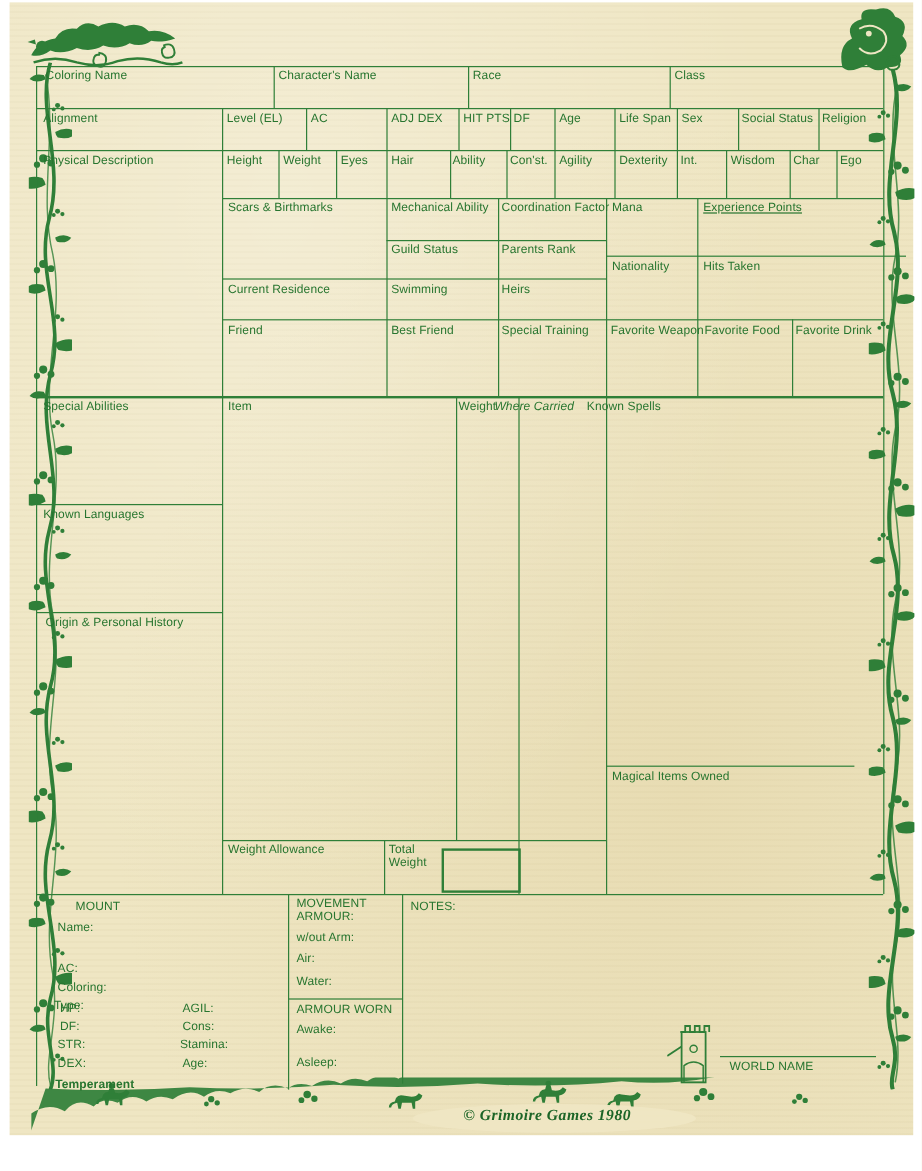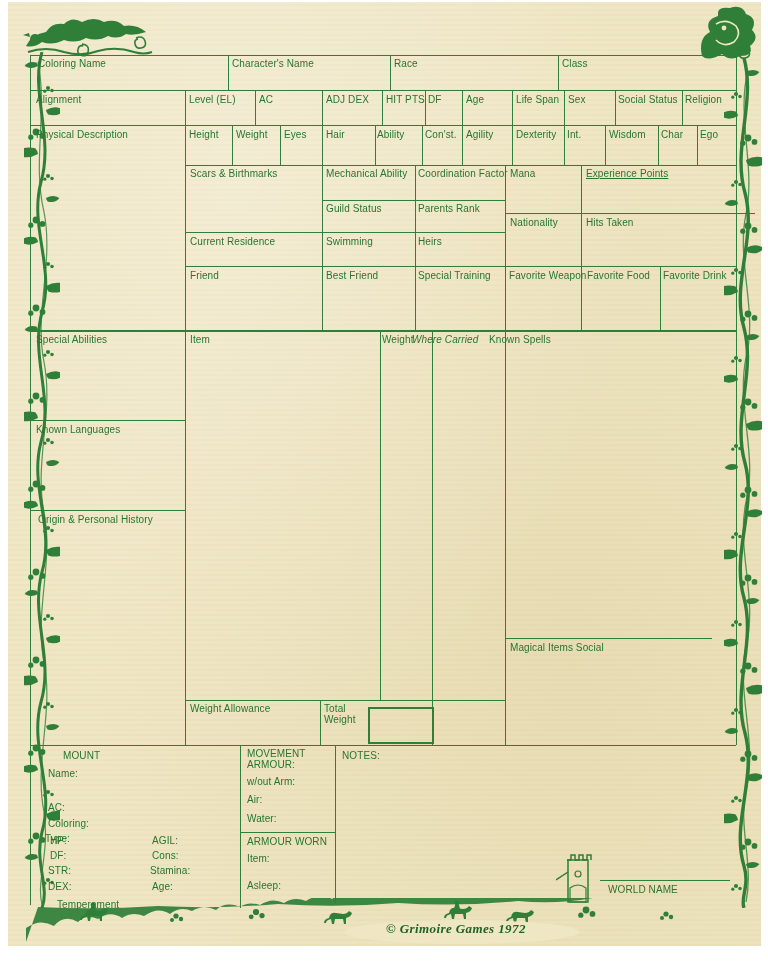--- a/index.html
+++ b/index.html
@@ -170,21 +170,21 @@
   <svg class="dec" style="left:556px;top:844px" width="42" height="60" viewBox="0 0 42 60">
     <path d="M11 16 h4 v-5 h4 v5 h4 v-5 h4 v5 h4 v-5 h4 v5" fill="none" stroke="#2f7f38" stroke-width="1.5"></path>
     <rect x="12" y="16" width="20" height="42" fill="none" stroke="#2f7f38" stroke-width="1.5"></rect>
     <circle cx="22" cy="30" r="3" fill="none" stroke="#2f7f38" stroke-width="1.2"></circle>
     <path d="M14 44 q8 -6 16 0 l0 14 -16 0 z" fill="none" stroke="#2f7f38" stroke-width="1.2"></path>
     <path d="M0 36 L12 28" stroke="#2f7f38" stroke-width="1.5"></path>
   </svg>
 
   <div class="twbox"></div>
 
-  <div class="copyright">© Grimoire Games 1972</div>
+  <div class="copyright">© Grimoire Games 1980</div>
 <div class="hl" style="top: 55px; left: 30px; width: 706px; height: 1px;"></div>
     <div class="hl" style="top: 90px; left: 30px; width: 706px; height: 1px;"></div>
     <div class="hl" style="top: 125px; left: 30px; width: 706px; height: 1px;"></div>
     <div class="hl" style="top: 165px; left: 185px; width: 551px; height: 1px;"></div>
     <div class="hl" style="top: 200px; left: 322px; width: 183px; height: 1px;"></div>
     <div class="hl" style="top: 213px; left: 505px; width: 250px; height: 1px;"></div>
     <div class="hl" style="top: 232px; left: 185px; width: 320px; height: 1px;"></div>
     <div class="hl" style="top: 266px; left: 185px; width: 551px; height: 1px;"></div>
     <div class="hl" style="top: 330px; left: 30px; width: 706px; height: 2px;"></div>
     <div class="hl" style="top: 420px; left: 30px; width: 155px; height: 1px;"></div>
@@ -271,45 +271,45 @@
     <span class="lbl" style="left: 509px; top: 270px;">Favorite Weapon</span>
     <span class="lbl" style="left: 587px; top: 270px;">Favorite Food</span>
     <span class="lbl" style="left: 663px; top: 270px;">Favorite Drink</span>
     <span class="lbl" style="left: 36px; top: 334px;">Special Abilities</span>
     <span class="lbl" style="left: 190px; top: 334px;">Item</span>
     <span class="lbl" style="left: 382px; top: 334px;">Weight</span>
     <span class="lbl" style="left: 412px; top: 334px; font-style: italic;">Where Carried</span>
     <span class="lbl" style="left: 489px; top: 334px;">Known Spells</span>
     <span class="lbl" style="left: 36px; top: 424px;">Known Languages</span>
     <span class="lbl" style="left: 38px; top: 514px;">Origin &amp; Personal History</span>
-    <span class="lbl" style="left: 510px; top: 642px;">Magical Items Social</span>
+    <span class="lbl" style="left: 510px; top: 642px;">Magical Items Owned</span>
     <span class="lbl" style="left: 190px; top: 703px;">Weight Allowance</span>
     <span class="lbl" style="left: 324px; top: 703px;">Total</span>
     <span class="lbl" style="left: 324px; top: 714px;">Weight</span>
     <span class="lbl" style="left: 63px; top: 750px;">MOUNT</span>
     <span class="lbl" style="left: 48px; top: 768px;">Name:</span>
     <span class="lbl" style="left: 45px; top: 786px; margin-top: 47px;">Type:</span>
     <span class="lbl" style="left: 48px; top: 802px;">AC:</span>
     <span class="lbl" style="left: 48px; top: 818px;">Coloring:</span>
     <span class="lbl" style="left: 50px; top: 835px;">HP:</span>
     <span class="lbl" style="left: 50px; top: 850px;">DF:</span>
     <span class="lbl" style="left: 48px; top: 865px;">STR:</span>
     <span class="lbl" style="left: 48px; top: 881px;">DEX:</span>
-    <span class="lbl" style="left: 57px; top: 899px;">Temperament</span>
+    <span class="lbl" style="left: 46px; top: 899px; font-weight: bold;">Temperament</span>
     <span class="lbl" style="left: 152px; top: 835px;">AGIL:</span>
     <span class="lbl" style="left: 152px; top: 850px;">Cons:</span>
     <span class="lbl" style="left: 150px; top: 865px;">Stamina:</span>
     <span class="lbl" style="left: 152px; top: 881px;">Age:</span>
     <span class="lbl" style="left: 247px; top: 748px;">MOVEMENT</span>
     <span class="lbl" style="left: 247px; top: 759px;">ARMOUR:</span>
     <span class="lbl" style="left: 247px; top: 776px;">w/out Arm:</span>
     <span class="lbl" style="left: 247px; top: 794px;">Air:</span>
     <span class="lbl" style="left: 247px; top: 813px;">Water:</span>
     <span class="lbl" style="left: 247px; top: 836px;">ARMOUR WORN</span>
-    <span class="lbl" style="left: 247px; top: 853px;">Item:</span>
+    <span class="lbl" style="left: 247px; top: 853px;">Awake:</span>
     <span class="lbl" style="left: 247px; top: 880px;">Asleep:</span>
     <span class="lbl" style="left: 342px; top: 750px;">NOTES:</span>
     <span class="lbl" style="left: 608px; top: 884px;">WORLD NAME</span>
     <div class="field" style="left: 32px; top: 66px; width: 194px; height: 22px;"></div>
     <div class="field" style="left: 230px; top: 66px; width: 158px; height: 22px;"></div>
     <div class="field" style="left: 392px; top: 66px; width: 164px; height: 22px;"></div>
     <div class="field" style="left: 560px; top: 66px; width: 174px; height: 22px;"></div>
     <div class="field" style="left: 32px; top: 101px; width: 151px; height: 22px;"></div>
     <div class="field" style="left: 187px; top: 101px; width: 66px; height: 22px;"></div>
     <div class="field" style="left: 257px; top: 101px; width: 63px; height: 22px;"></div>

